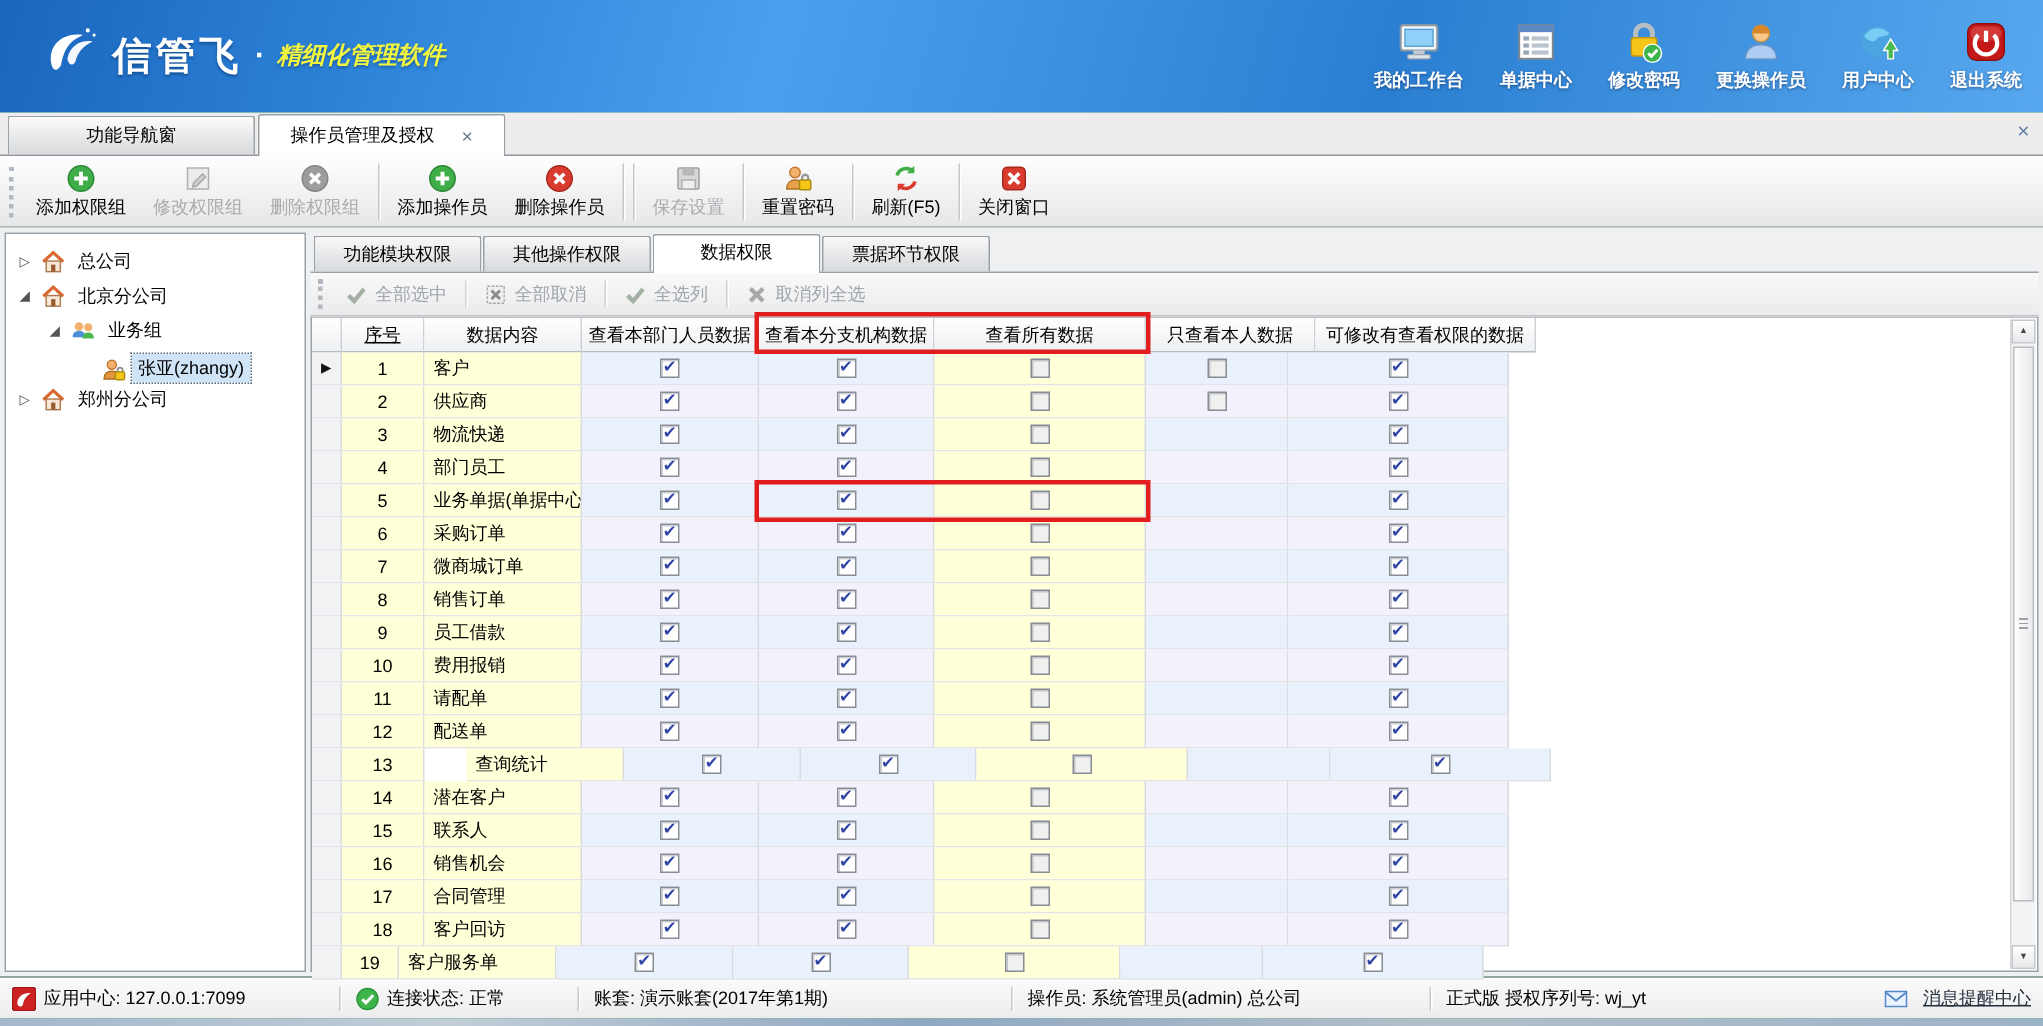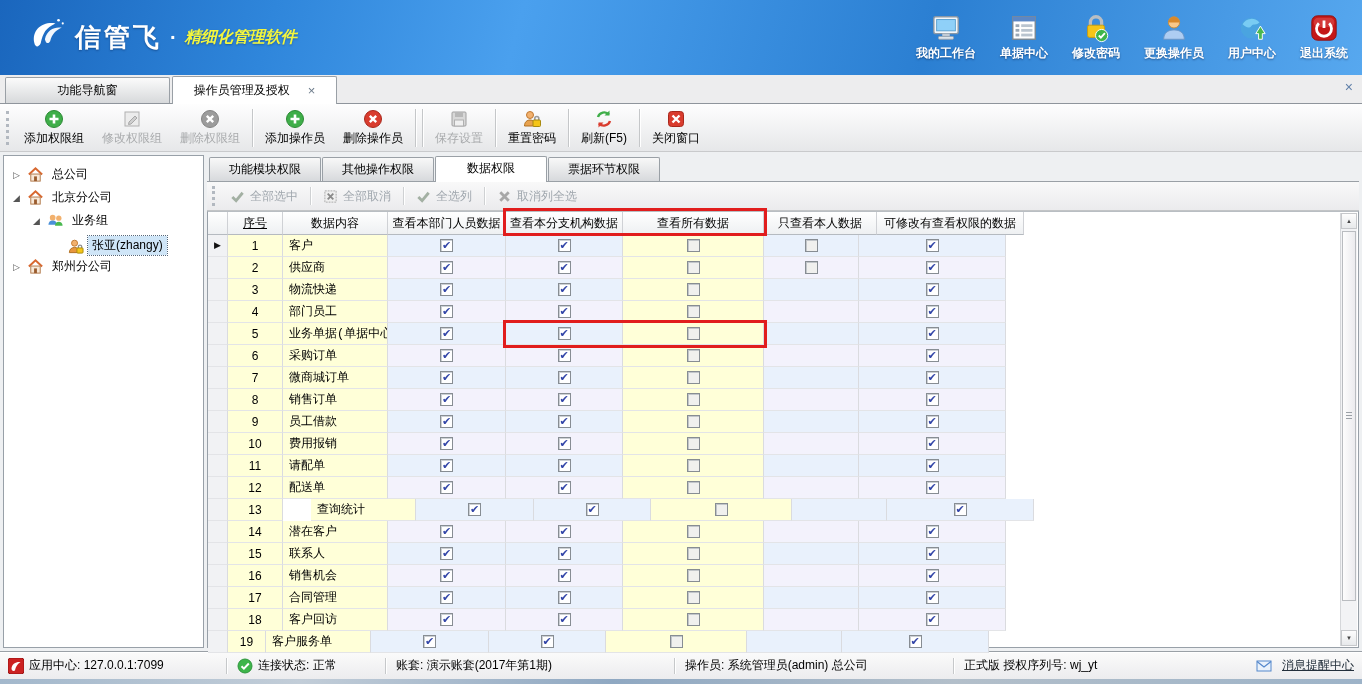--- a/index.html
+++ b/index.html
@@ -58,21 +58,21 @@
   .ssep { width:1px; height:18px; background:#cfd1d3; box-shadow:1px 0 0 #fff; margin:0 2px; }
 
   
   .grid-wrap { flex:1; background:#fff; border:1px solid #98a0a8; border-top-color:#b9bec3; position:relative; overflow:visible; min-height:0; }
   .g-row { display:flex; }
   .g-cell { flex:none; height:22px; border-right:1px solid #dadbdf; border-bottom:1px solid #e3e4e7; display:flex; align-items:center; justify-content:center; overflow:hidden; }
   .g-head .g-hcell { flex:none; height:23px; background:linear-gradient(#ffffff,#eef0f2); border-right:1px solid #cfd1d5; border-bottom:1px solid #b5bac0; display:flex; align-items:center; justify-content:center; white-space:nowrap; }
   .c-ind { background:#f1f2f4; }
   .c-ind-h { background:#f1f2f4; }
   .c-yellow { background:#ffffd8; }
-  .c-name { justify-content:flex-start; padding-left:6px; white-space:nowrap;font-family:Liberation Mono, monospace; }
+  .c-name { justify-content:flex-start; padding-left:6px; white-space:nowrap; }
   .r-a { background:#e9f1fc; }
   .r-b { background:#f3f2fc; }
   .ind-arrow { font-size:9px; color:#111; line-height:1; }
   .cb { width:13px; height:13px; border:1px solid #878d93; background:#fff; display:flex; align-items:center; justify-content:center; font-size:11px; font-weight:bold; color:#3346a8; line-height:1; box-shadow:inset 1px 1px 0 rgba(110,120,135,.35); }
   .cb.un { background:#f0f0ee; }
 
   .vscroll { position:absolute; top:1px; right:1px; bottom:1px; width:17px; background:#f2f3f5; border-left:1px solid #d5d7da; z-index:3; }
   .vs-btn { position:absolute; left:0; right:0; height:16px; display:flex; align-items:center; justify-content:center; background:linear-gradient(#fdfdfd,#e7e9eb); border:1px solid #c6c8cb; font-size:6px; color:#444; }
   .vs-btn.up { top:0; } .vs-btn.down { bottom:0; }
   .vs-thumb { position:absolute; top:18px; left:1px; right:1px; height:370px; background:linear-gradient(90deg,#fdfdfd,#ebebee); border:1px solid #b9bcc0; }

